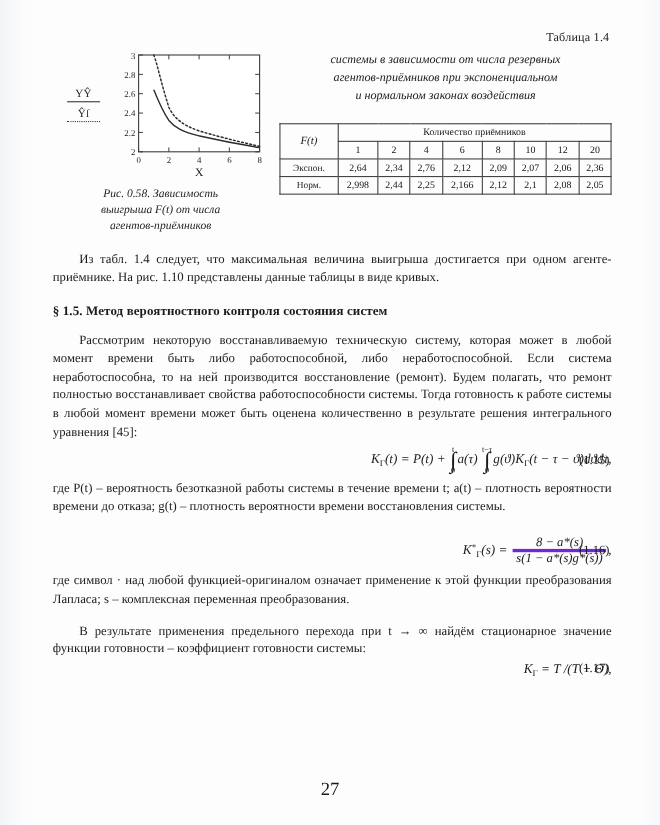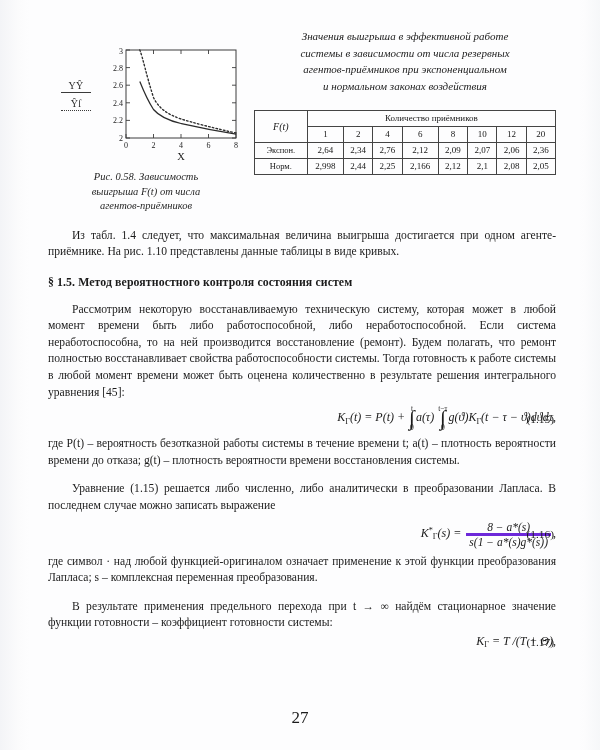--- a/index.html
+++ b/index.html
@@ -321,23 +321,23 @@
         </div>
 
         <div class="fig-caption">
           <div>Рис. 0.58. Зависимость</div>
           <div>выигрыша F(t) от числа</div>
           <div>агентов-приёмников</div>
         </div>
       </div>
 
       <div class="table-col">
+        <div class="tbl-number">Таблица 1.4</div>
 
         <div class="tbl-title">
-          <div>Значения выигрыша в эффективной работе</div>
           <div>системы в зависимости от числа резервных</div>
           <div>агентов-приёмников при экспоненциальном</div>
           <div>и нормальном законах воздействия</div>
         </div>
 
         <table class="data">
           <tbody>
             <tr>
               <th rowspan="2" class="ft-cell">F(t)</th>
               <th colspan="8" class="grouphead">Количество приёмников</th>
@@ -405,21 +405,20 @@
           <span class="lim bot">0</span>
         </span>g(ϑ)K<span class="sub up">Г</span>(t − τ − ϑ)dϑdτ,
       </span>
       <span class="eqno">(1.15)</span>
     </div>
 
     <p class="para noindent">где P(t) – вероятность безотказной работы системы в течение времени t; a(t) – плотность вероятности времени до отказа; g(t) – плотность вероятности времени восстановления системы.</p>
 
     <div class="gap-b"></div>
 
-    <p class="para">Уравнение (1.15) решается либо численно, либо аналитически в преобразовании Лапласа. В последнем случае можно записать выражение</p>
 
     <div class="formula-row" style="margin-top:6px;margin-bottom:6px;">
       <span class="math">
         <span>K<span class="sup up">*</span><span class="sub up">Г</span>(s) =</span>
         <span class="frac">
           <span class="num math">8 − a*(s)</span>
           <span class="den math">s(1 − a*(s)g*(s))</span>
         </span>,
       </span>
       <span class="eqno">(1.16)</span>

